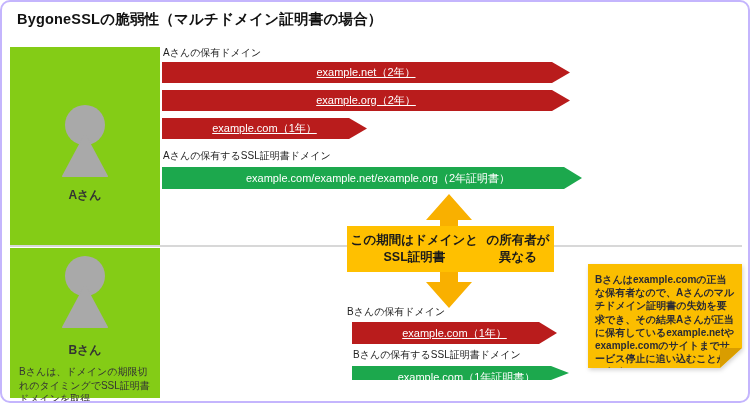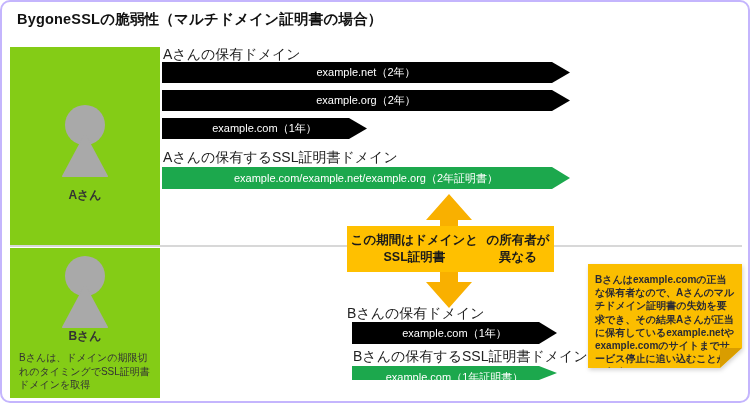--- a/index.html
+++ b/index.html
@@ -15,41 +15,41 @@
   
   .panel{
     position:absolute;left:8px;width:150px;background:#84cc16;
     display:flex;flex-direction:column;align-items:center;
   }
   .panel-a{top:45px;height:198px;padding-top:58px;box-sizing:border-box;}
   .panel-b{top:246px;height:150px;padding-top:8px;box-sizing:border-box;}
   .person{width:56px;height:72px;flex:0 0 auto;}
   .person-fill{fill:#a9a9a9;}
   .person-name{font-size:12px;font-weight:bold;color:#333;margin-top:10px;}
-  .panel-b .person-name{margin-top:0;}
+  .panel-b .person-name{margin-top:14px;}
   .person-note{
     font-size:10px;color:#333;line-height:1.35;margin-top:6px;
     padding:0 9px;align-self:flex-start;
   }
   
   .divider{position:absolute;left:8px;top:243px;width:732px;height:2px;background:#d8d8d8;z-index:1;}
   
-  .label{position:absolute;font-size:14px;color:#222;font-weight:500;z-index:2;}
+  .label{position:absolute;font-size:10px;color:#222;font-weight:500;z-index:2;}
   .label-a-domains{left:161px;top:44px;}
   .label-a-ssl{left:161px;top:147px;}
   .label-b-domains{left:345px;top:303px;}
   .label-b-ssl{left:351px;top:346px;}
   
   .bar{
     position:absolute;color:#fff;font-size:11px;text-align:center;z-index:2;
     clip-path:polygon(0 0,calc(100% - 18px) 0,100% 50%,calc(100% - 18px) 100%,0 100%);
   }
   .bar span{display:block;}
-  .blue{background:#000000;}
-  .green{background:#1ca84d;}
+  .blue{background:#b91c1c;text-decoration:underline;}
+  .green{background:#1ca84d;padding-left:12px;}
   .bar-a1{left:160px;top:60px;width:408px;height:21px;line-height:21px;}
   .bar-a2{left:160px;top:88px;width:408px;height:21px;line-height:21px;}
   .bar-a3{left:160px;top:116px;width:205px;height:21px;line-height:21px;}
   .bar-a-ssl{left:160px;top:165px;width:408px;height:22px;line-height:22px;}
   .bar-b1{left:350px;top:320px;width:205px;height:22px;line-height:22px;}
   .bar-b-ssl{left:350px;top:364px;width:205px;height:14px;line-height:22px;}
   
   .double-arrow{position:absolute;left:424px;top:192px;width:46px;height:114px;z-index:2;}
   
   .callout{

